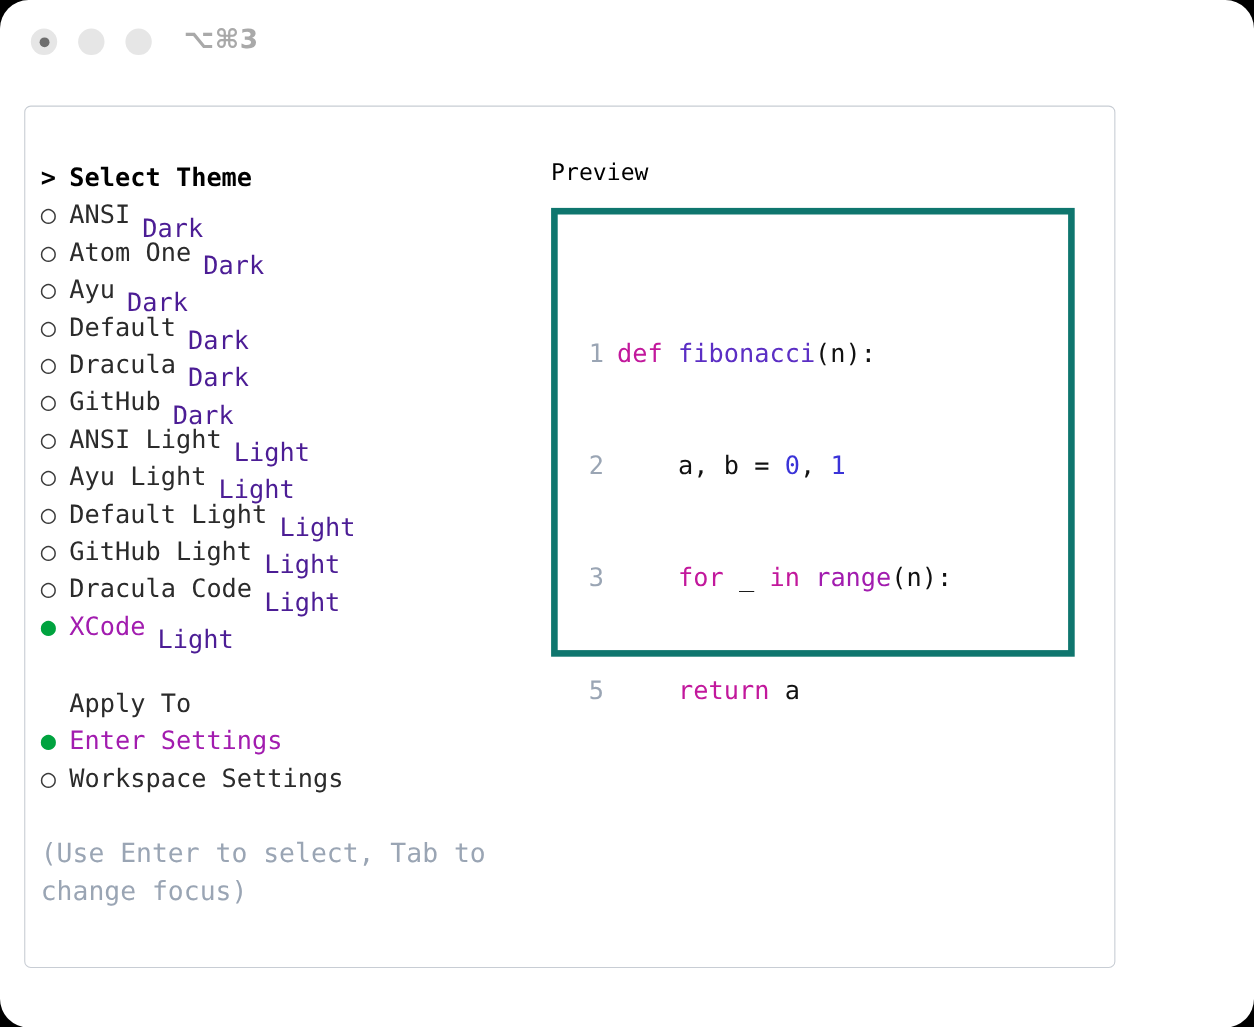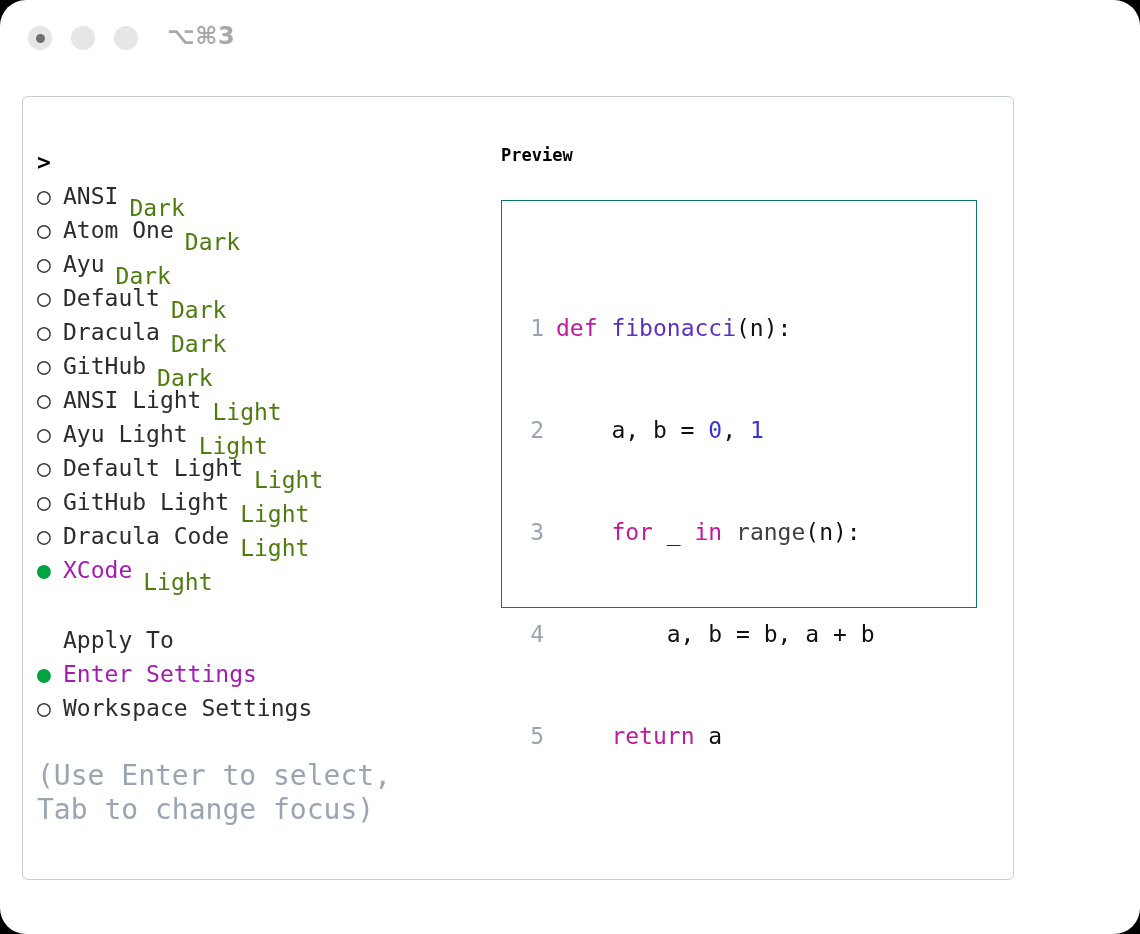--- a/index.html
+++ b/index.html
@@ -111,51 +111,51 @@
     color: #2b2b2b;
   }
   .label.head {
     color: #000000;
     font-weight: bold;
   }
   .label.selected {
     color: #a21caf;
   }
   .tag {
-    color: #4d7c0f;
+    color: #4c1d95;
     margin-left: 11px;
     margin-top: 24px;
   }
   .spacer-sm { height: 36px; }
   .spacer-md { height: 34px; }
 
   .hint {
-    font-size: 28px;
+    font-size: 24px;
     color: #9aa5b4;
     line-height: 34px;
     width: 410px;
   }
 
   
   .right-col {
     position: absolute;
     left: 478px;
     top: 48px;
     width: 500px;
   }
   .preview-title {
-    font-size: 17px;
+    font-size: 21px;
     color: #000000;
-    font-weight: bold;
-    margin-bottom: 35px;
+    font-weight: normal;
+    margin-bottom: 20px;
   }
   .preview-box {
     width: 476px;
     height: 408px;
-    border: 1px solid #0f766e;
+    border: 6px solid #0f766e;
     box-sizing: border-box;
     background: #ffffff;
     position: relative;
     margin-top: 20px;
   }
   .code {
     position: absolute;
     left: 16px;
     top: 42px;
     font-size: 23px;
@@ -165,21 +165,21 @@
   .ln {
     display: inline-block;
     width: 26px;
     text-align: right;
     color: #9aa5b4;
     margin-right: 12px;
   }
   .kw  { color: #c2189c; }
   .fn  { color: #5b2ec4; }
   .num { color: #3a33d8; }
-  .bi  { color: #404040; text-align: center; }
+  .bi  { color: #a21caf; text-align: center; }
   .pl  { color: #111111; }
   .gap { height: 34px; }
 </style>
 </head>
 <body>
 
 <div class="window">
 
   <div class="titlebar">
     <div class="dots">
@@ -191,20 +191,21 @@
     </div>
     <div class="shortcut">⌥⌘3</div>
   </div>
 
   <div class="panel">
 
     <div class="left-col">
 
       <div class="row">
         <span class="marker caret">&gt;</span>
+        <span class="label head">Select Theme</span>
       </div>
 
       <div class="row">
         <span class="marker">○</span>
         <span class="label">ANSI</span>
         <span class="tag">Dark</span>
       </div>
 
       <div class="row">
         <span class="marker">○</span>
@@ -295,21 +296,20 @@
     </div>
 
     <div class="right-col">
       <div class="preview-title">Preview</div>
 
       <div class="preview-box">
         <div class="code">
           <div><span class="ln">1</span><span class="kw">def </span><span class="fn">fibonacci</span><span class="pl">(n):</span></div>
           <div><span class="ln">2</span><span class="pl">    a, b = </span><span class="num">0</span><span class="pl">, </span><span class="num">1</span></div>
           <div><span class="ln">3</span><span class="pl">    </span><span class="kw">for</span><span class="pl"> _ </span><span class="kw">in</span><span class="pl"> </span><span class="bi">range</span><span class="pl">(n):</span></div>
-          <div><span class="ln">4</span><span class="pl">        a, b = b, a + b</span></div>
           <div><span class="ln">5</span><span class="pl">    </span><span class="kw">return</span><span class="pl"> a</span></div>
 
           <div class="gap"></div>
 
           
           
           
         </div>
       </div>
     </div>

